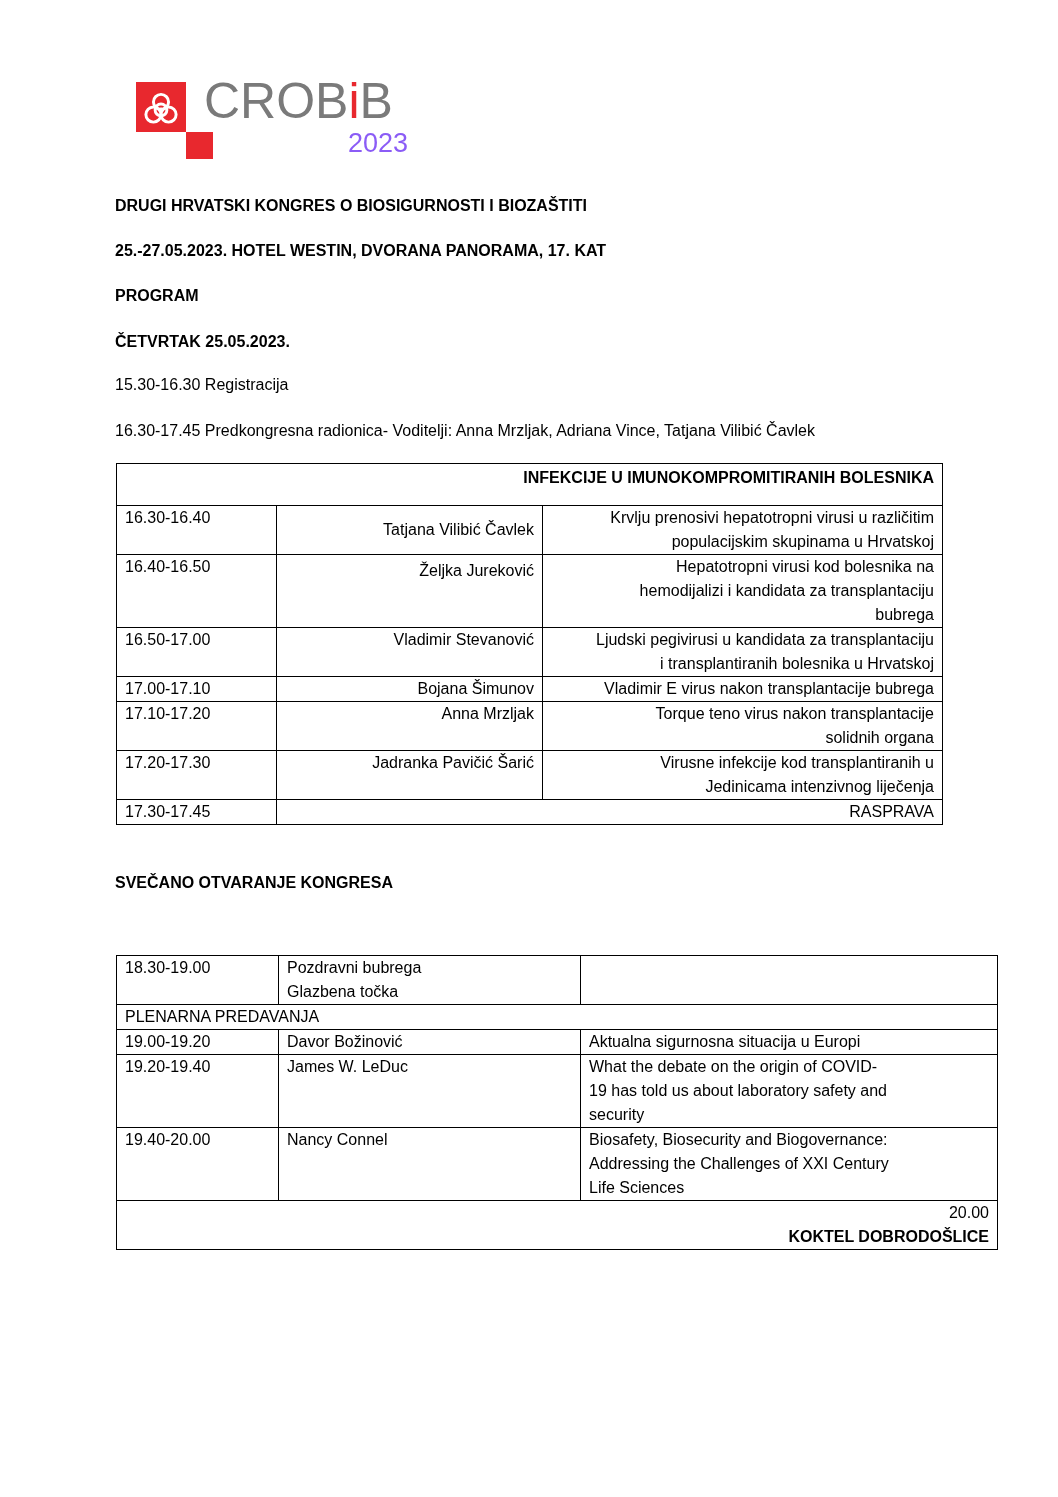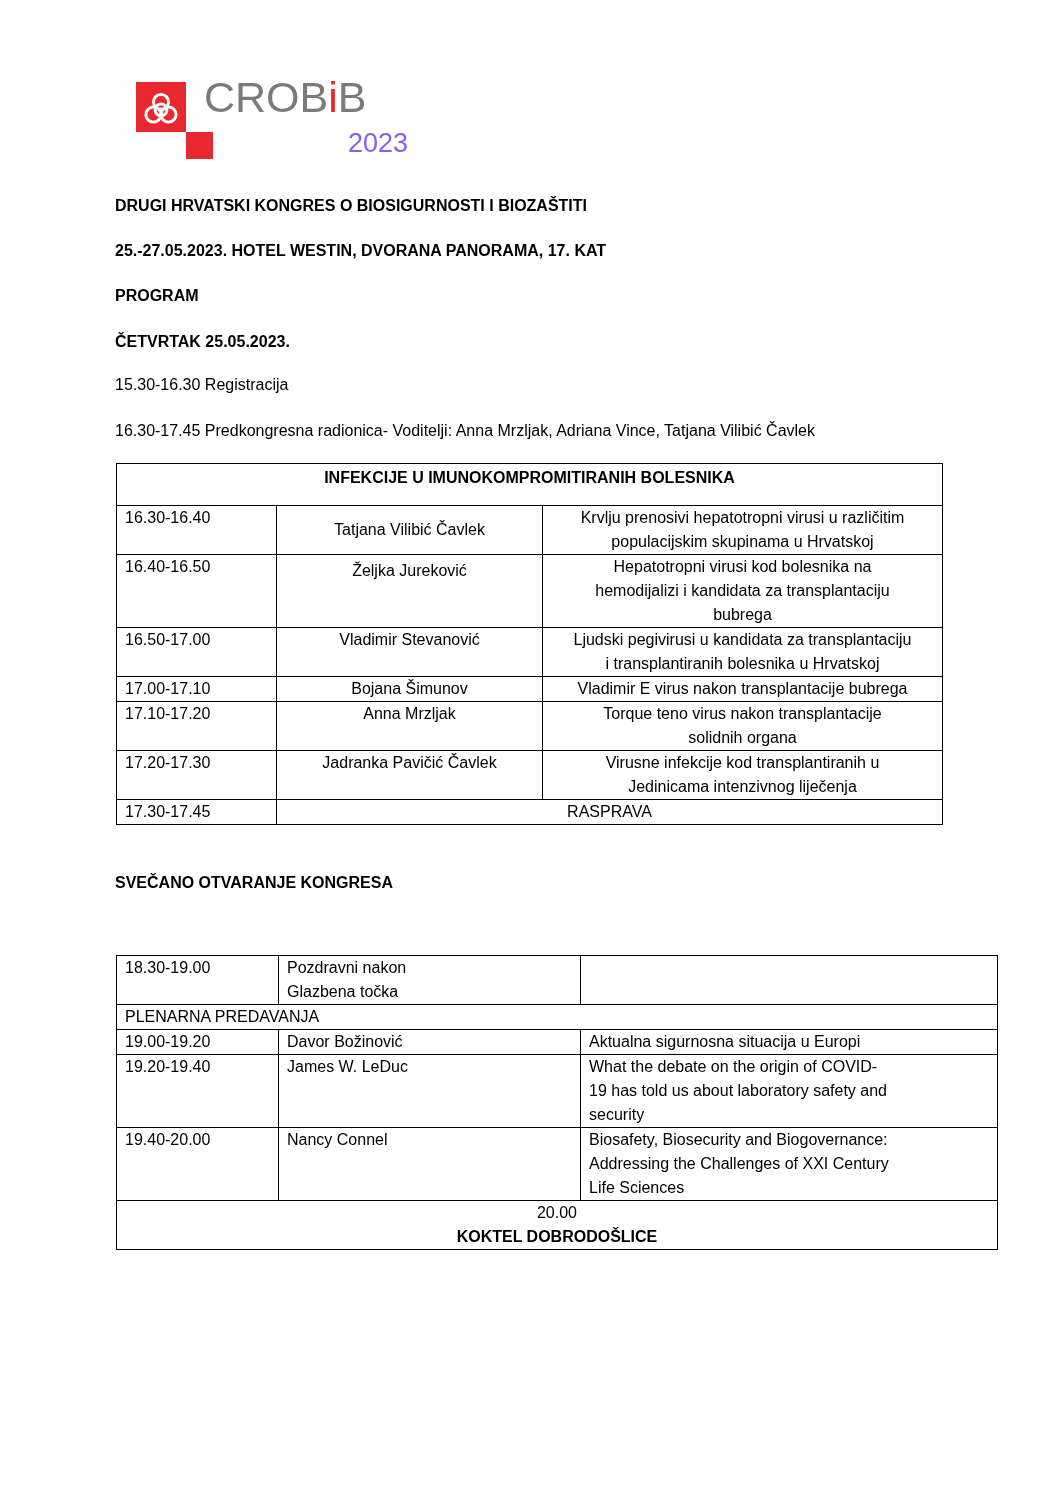--- a/index.html
+++ b/index.html
@@ -3,30 +3,30 @@
 <meta charset="utf-8">
 <style>
   * { box-sizing: border-box; margin: 0; padding: 0; }
   html, body { width: 1058px; height: 1497px; background: #ffffff; }
   body { position: relative; font-family: "Liberation Sans", sans-serif; color: #000; font-size: 16px; }
 
   .logo { position: absolute; left: 136px; top: 82px; width: 290px; height: 80px; }
   .logo-sq1 { position: absolute; left: 0; top: 0; width: 50px; height: 50px; background: #e8282e; }
   .logo-sq2 { position: absolute; left: 50px; top: 50px; width: 27px; height: 27px; background: #e8282e; }
   .logo-sq1 svg { position: absolute; left: 4px; top: 4px; width: 42px; height: 42px; }
-  .logo-word { position: absolute; left: 68px; top: -6px; font-size: 43px; color: #7a7a7a; letter-spacing: 0px; line-height: 1; }
+  .logo-word { position: absolute; left: 68px; top: -6px; font-size: 50px; color: #7a7a7a; letter-spacing: 0px; line-height: 1; }
   .logo-word .i { color: #e8282e; }
   .logo-year { position: absolute; left: 212px; top: 48px; font-size: 27px; color: #8b5cf6; line-height: 1; }
 
   .line { position: absolute; left: 115px; font-size: 16px; line-height: 20px; white-space: nowrap; }
   .bold { font-weight: bold; }
 
   table { position: absolute; border-collapse: collapse; font-size: 16px; }
   td { border: 1.5px solid #000; vertical-align: top; line-height: 24px; padding: 0 8px; }
-  .c { text-align: center; }
+  .c { text-align: right; }
 
   #t1 { left: 116px; top: 463px; width: 827px; }
   #t2 { left: 116px; top: 955px; width: 882px; }
 </style>
 </head>
 <body>
 
 <div class="logo">
   <div class="logo-sq1">
     <svg viewBox="0 0 100 100">
@@ -96,21 +96,21 @@
   <tr>
     <td>17.10-17.20</td>
     <td class="c">Anna Mrzljak</td>
     <td class="c">
           <div>Torque teno virus nakon transplantacije</div>
           <div>solidnih organa</div>
         </td>
   </tr>
   <tr>
     <td>17.20-17.30</td>
-    <td class="c">Jadranka Pavičić Čavlek</td>
+    <td class="c">Jadranka Pavičić Šarić</td>
     <td class="c">
           <div>Virusne infekcije kod transplantiranih u</div>
           <div>Jedinicama intenzivnog liječenja</div>
         </td>
   </tr>
   <tr>
     <td>17.30-17.45</td>
     <td colspan="2" class="c">RASPRAVA</td>
   </tr>
 </tbody>
@@ -121,21 +121,21 @@
 <table id="t2">
   <colgroup>
       <col style="width:162px">
       <col style="width:302px">
       <col>
     </colgroup>
   <tbody>
       <tr>
     <td>18.30-19.00</td>
     <td>
-          <div>Pozdravni nakon</div>
+          <div>Pozdravni bubrega</div>
           <div>Glazbena točka</div>
         </td>
     <td></td>
   </tr>
   <tr>
     <td colspan="3">PLENARNA PREDAVANJA</td>
   </tr>
   <tr>
     <td>19.00-19.20</td>
     <td>Davor Božinović</td>

